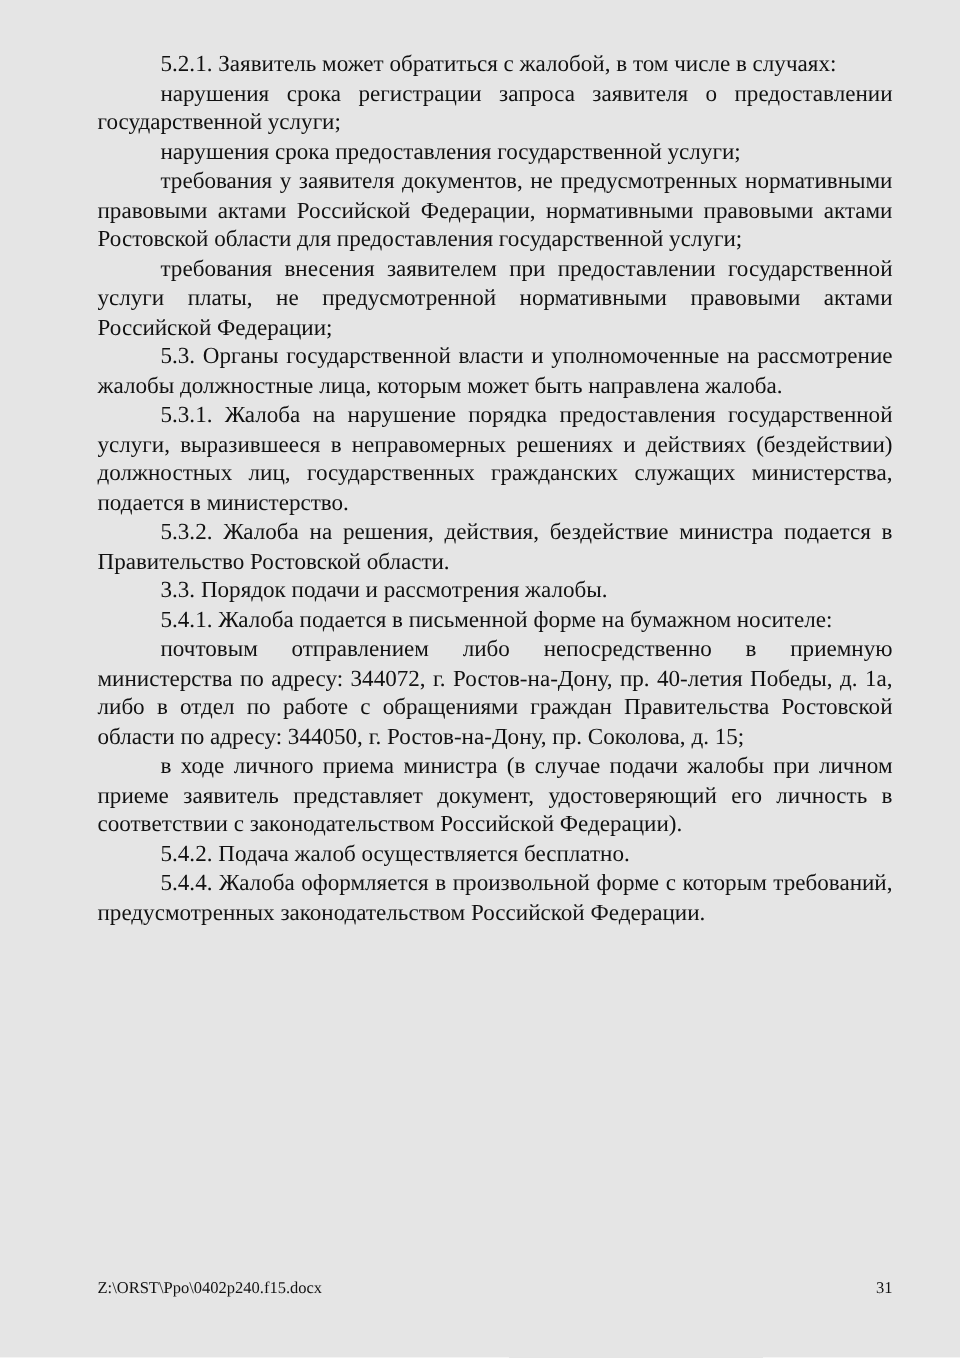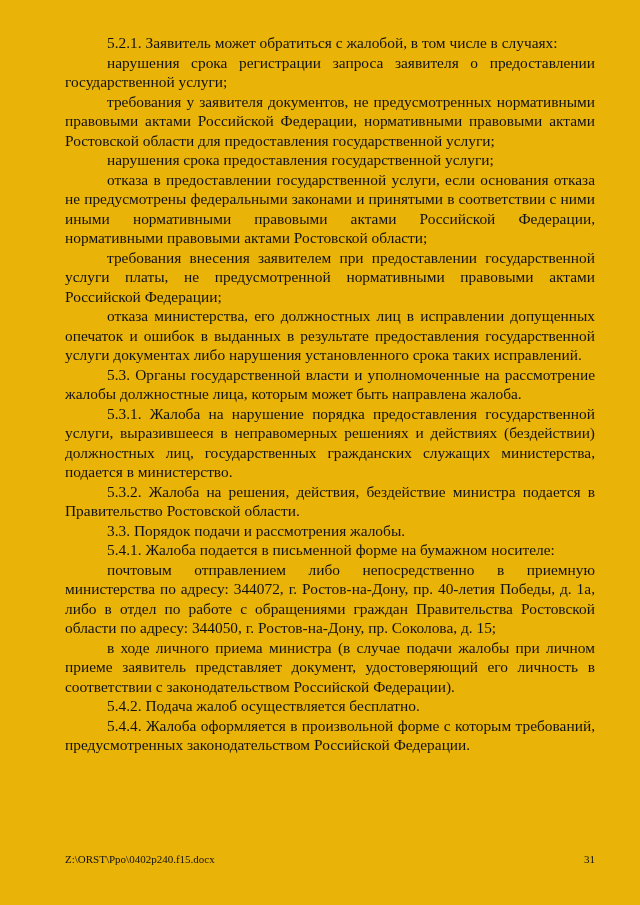--- a/index.html
+++ b/index.html
@@ -1,21 +1,21 @@
 <!DOCTYPE html>
 <html><head>
 <meta charset="utf-8">
 <style>
   * { box-sizing: border-box; }
   html, body { margin: 0; padding: 0; background: #ffffff; }
   .page {
     position: relative;
     width: 640px;
     height: 905px;
-    background: #eab308;
+    background: #e5e5e5;
     font-family: "Liberation Serif", "DejaVu Serif", serif;
     color: #111111;
     overflow: hidden;
   }
   .content {
     position: absolute;
     left: 65px;
     top: 33px;
     width: 530px;
     font-size: 15.4px;
@@ -45,25 +45,23 @@
   .footer .file-path { text-align: left; }
   .footer .page-number { }
 </style>
 </head>
 <body>
 
 <div class="page">
   <div class="content">
       <p>5.2.1. Заявитель может обратиться с жалобой, в том числе в случаях:</p>
       <p>нарушения срока регистрации запроса заявителя о предоставлении государственной услуги;</p>
+      <p>нарушения срока предоставления государственной услуги;</p>
       <p>требования у заявителя документов, не предусмотренных нормативными правовыми актами Российской Федерации, нормативными правовыми актами Ростовской области для предоставления государственной услуги;</p>
-      <p>нарушения срока предоставления государственной услуги;</p>
-      <p>отказа в предоставлении государственной услуги, если основания отказа не предусмотрены федеральными законами и принятыми в соответствии с ними иными нормативными правовыми актами Российской Федерации, нормативными правовыми актами Ростовской области;</p>
       <p>требования внесения заявителем при предоставлении государственной услуги платы, не предусмотренной нормативными правовыми актами Российской Федерации;</p>
-      <p>отказа министерства, его должностных лиц в исправлении допущенных опечаток и ошибок в выданных в результате предоставления государственной услуги документах либо нарушения установленного срока таких исправлений.</p>
       <p>5.3. Органы государственной власти и уполномоченные на рассмотрение жалобы должностные лица, которым может быть направлена жалоба.</p>
       <p>5.3.1. Жалоба на нарушение порядка предоставления государственной услуги, выразившееся в неправомерных решениях и действиях (бездействии) должностных лиц, государственных гражданских служащих министерства, подается в министерство.</p>
       <p>5.3.2. Жалоба на решения, действия, бездействие министра подается в Правительство Ростовской области.</p>
       <p>3.3. Порядок подачи и рассмотрения жалобы.</p>
       <p>5.4.1. Жалоба подается в письменной форме на бумажном носителе:</p>
       <p>почтовым отправлением либо непосредственно в приемную министерства по адресу: 344072, г. Ростов-на-Дону, пр. 40-летия Победы, д. 1а, либо в отдел по работе с обращениями граждан Правительства Ростовской области по адресу: 344050, г. Ростов-на-Дону, пр. Соколова, д. 15;</p>
       <p>в ходе личного приема министра (в случае подачи жалобы при личном приеме заявитель представляет документ, удостоверяющий его личность в соответствии с законодательством Российской Федерации).</p>
       <p>5.4.2. Подача жалоб осуществляется бесплатно.</p>
       <p>5.4.4. Жалоба оформляется в произвольной форме с которым требований, предусмотренных законодательством Российской Федерации.</p>
     </div>

